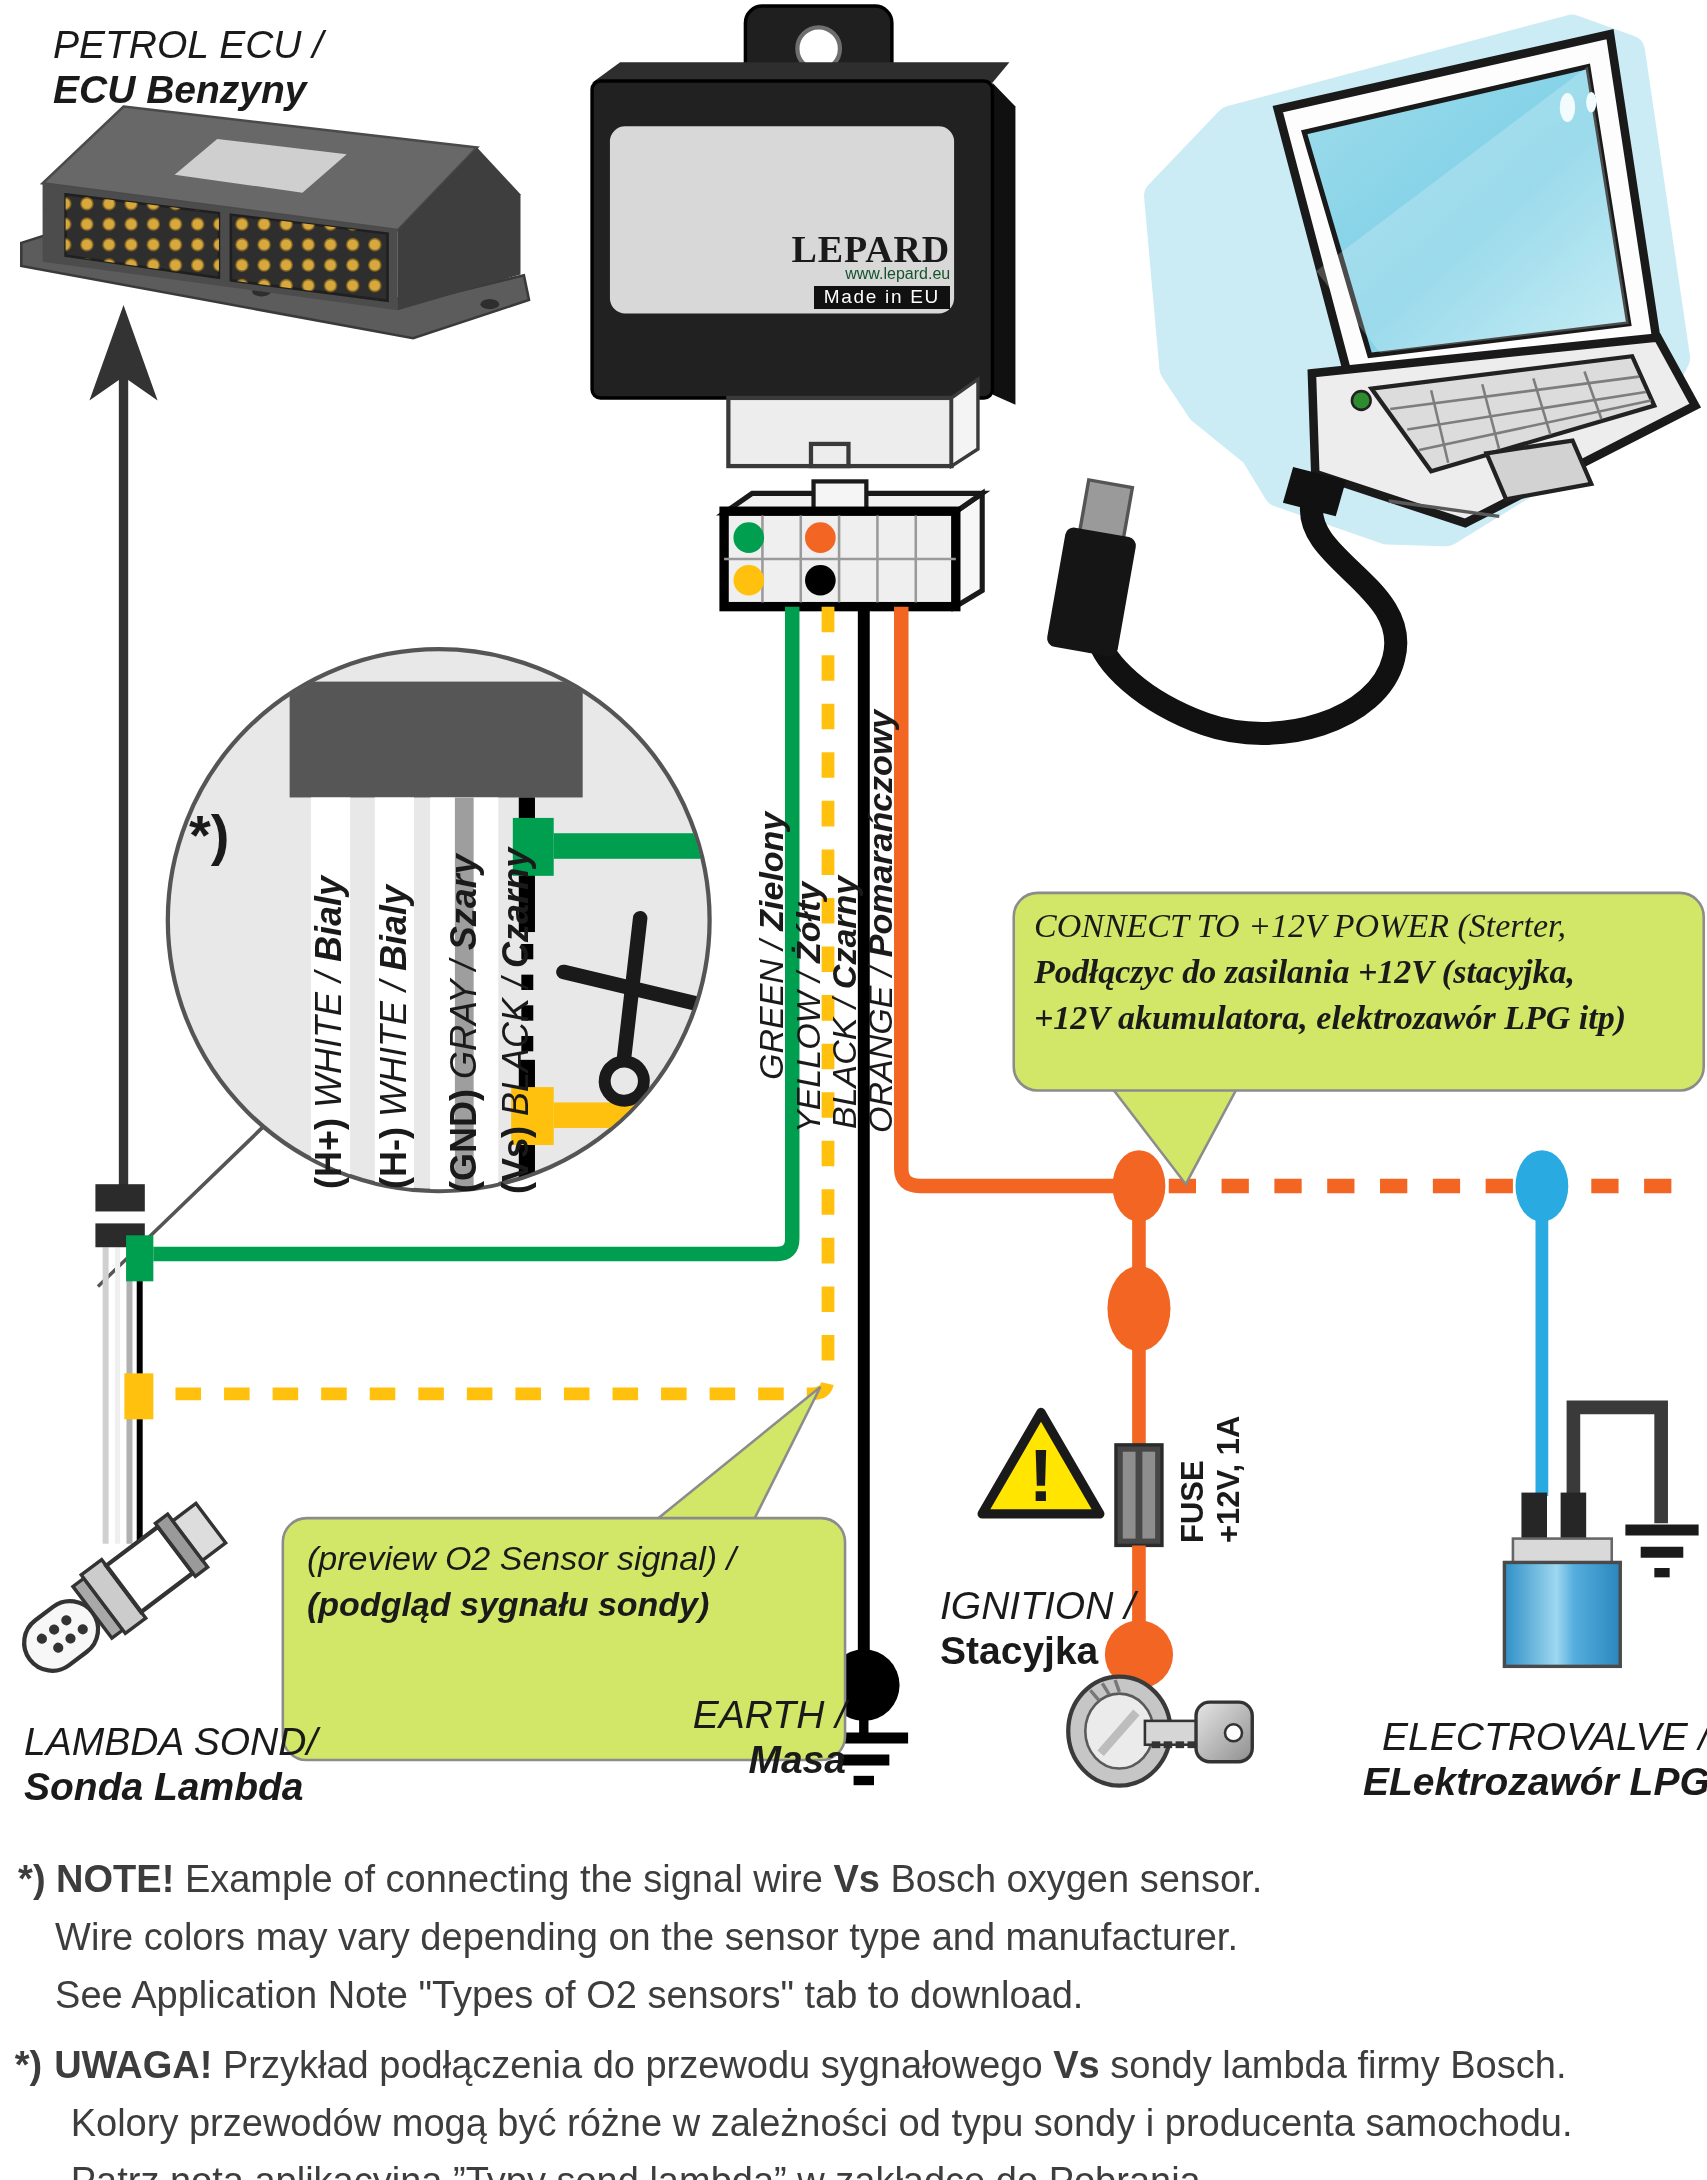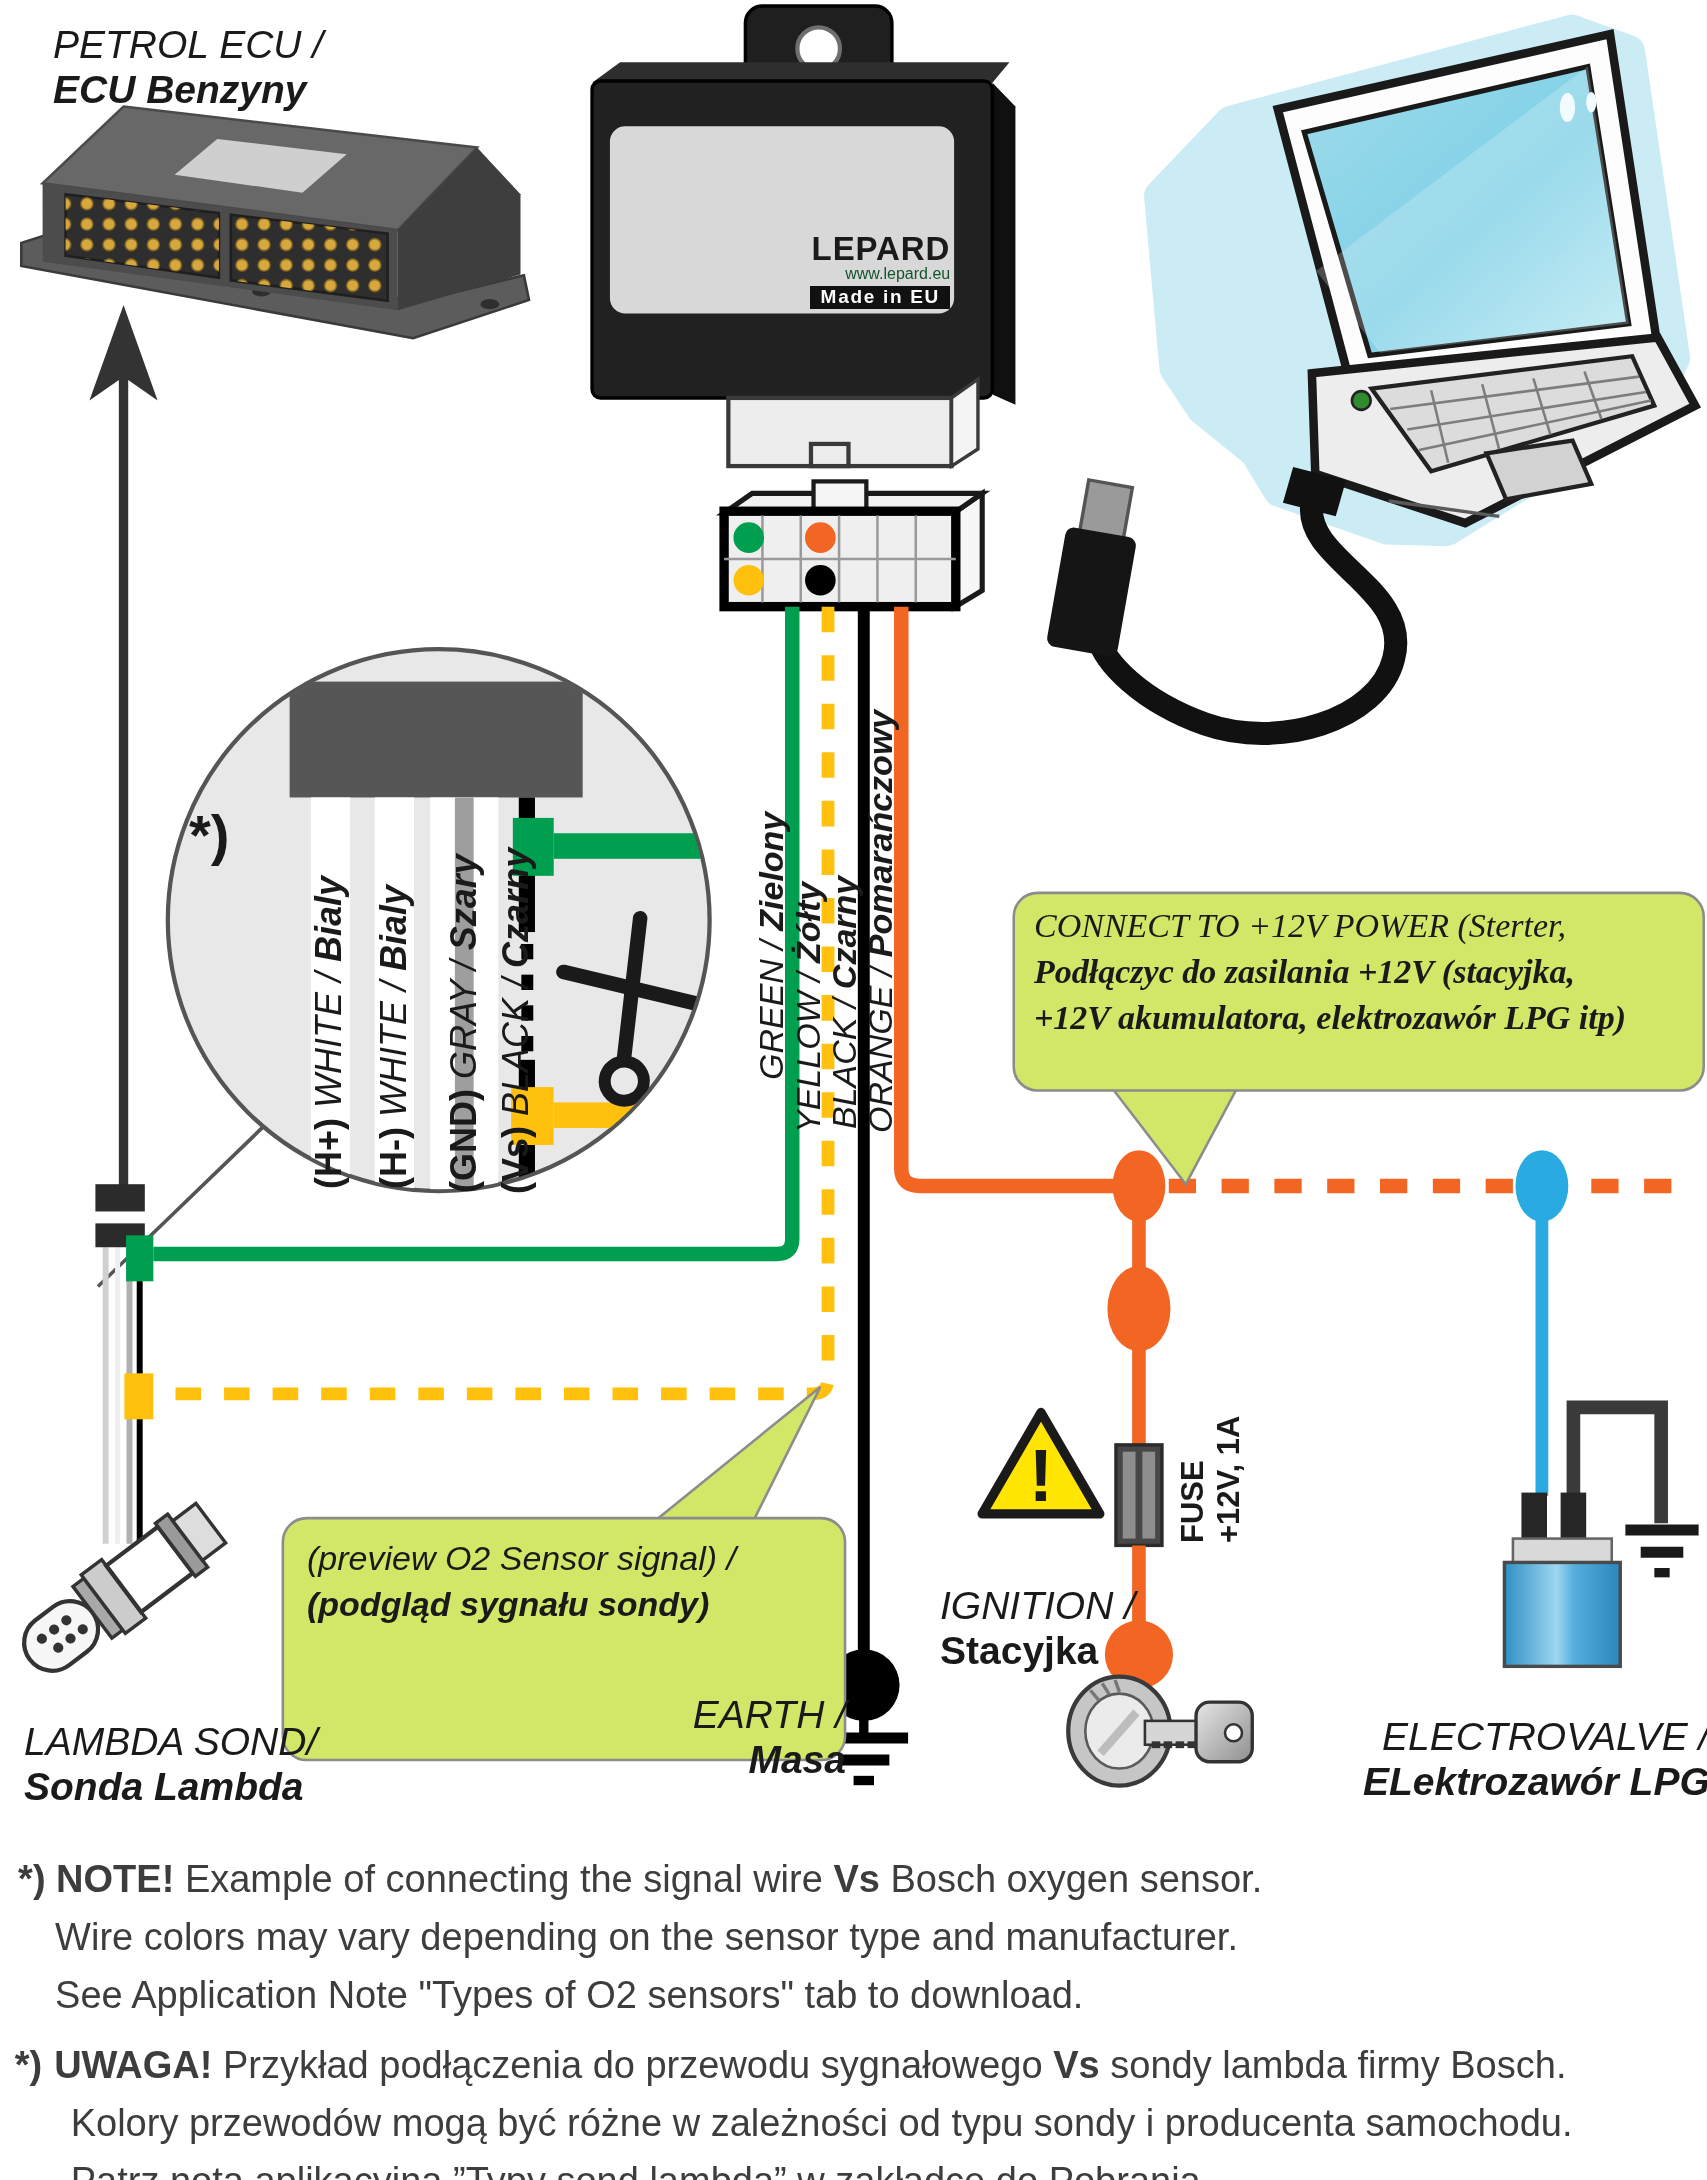--- a/index.html
+++ b/index.html
@@ -12,23 +12,23 @@
   #gfx{position:absolute;left:0;top:0;z-index:1;}
   .txt{position:absolute;z-index:5;}
   .rot{transform:rotate(-90deg);transform-origin:0 0;white-space:nowrap;}
   
   .complbl{font-size:39px;line-height:45px;white-space:nowrap;}
   
   .emlabel{width:342px;height:186px;}
   .emlabel .model{font-size:52px;font-weight:bold;line-height:56px;letter-spacing:0.9px;}
   .emlabel .desc{font-size:24px;font-weight:bold;font-style:italic;line-height:29px;}
   .brandblock{position:absolute;right:6.8px;top:104px;text-align:right;}
-  .brandblock .name{font-size:33px;font-weight:bold;line-height:32px;letter-spacing:0.9px;}
+  .brandblock .name{font-size:38px;font-weight:bold;line-height:32px;letter-spacing:0.9px;font-family:Liberation Serif, serif;}
   .brandblock .url{font-size:16px;line-height:18px;color:#14532d;}
-  .brandblock .badge{display:inline-block;background:#111;color:#fff;font-weight:bold;
+  .brandblock .badge{display:inline-block;background:#111;color:#fff;font-weight:normal;
                      font-size:19px;line-height:22px;padding:0.9px 10.2px;margin-top:2.6px;letter-spacing:1.7px;}
   
   .pinlbl{font-size:36px;line-height:37px;}
   .wirelbl{font-size:34px;line-height:36px;}
   .fuselbl{font-size:31px;line-height:36px;font-weight:bold;}
   
   .callout{font-size:34px;line-height:46px;white-space:nowrap;}
   
   .note{font-size:38px;line-height:58px;color:#3d3d3d;white-space:nowrap;margin-left:13px;}
   .note .ind{padding-left:37px;}

